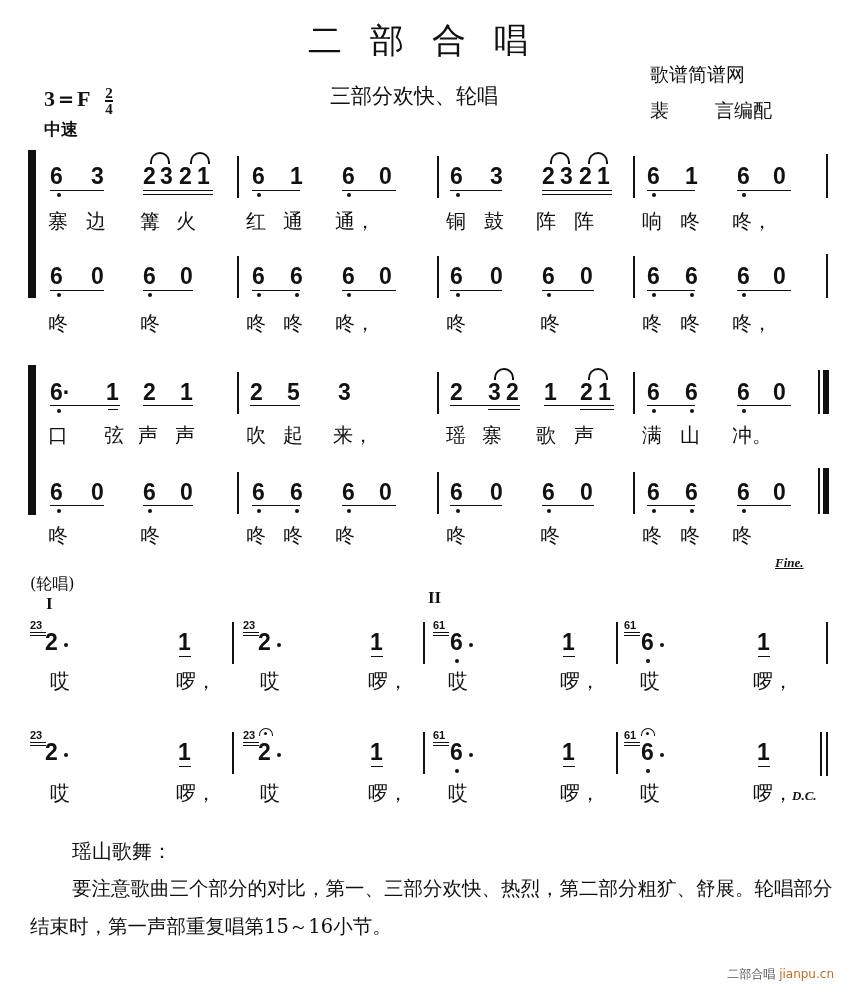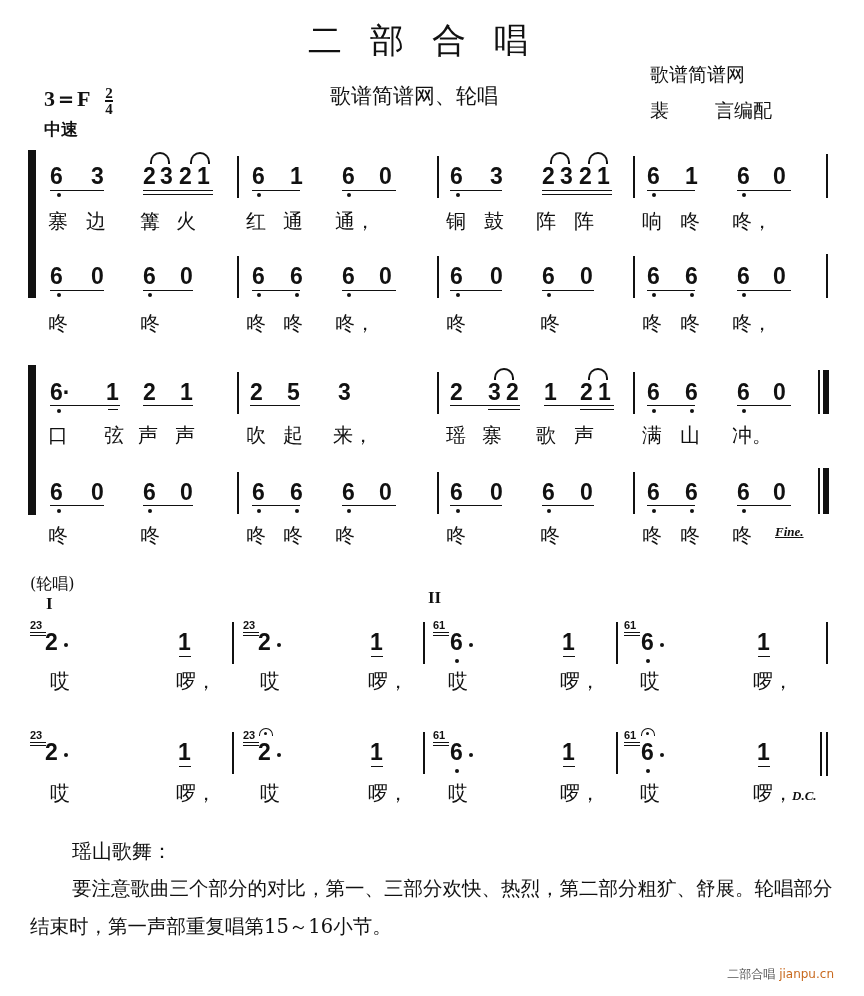--- a/index.html
+++ b/index.html
@@ -47,21 +47,21 @@
 
 <div class="abs title">二部合唱</div>
 <div class="abs key">
   <span>3＝F</span>
   <span class="frac">
     <span class="n">2</span>
     <span>4</span>
   </span>
 </div>
 <div class="abs tempo">中速</div>
-<div class="abs subtitle">歌谱简谱网、轮唱</div>
+<div class="abs subtitle">三部分欢快、轮唱</div>
 <div class="abs source">歌谱简谱网</div>
 <div class="abs arranger">
   <span>裴</span><span class="gap"></span><span>言编配</span>
 </div>
 
 <div class="abs bracket" style="left:28px; top:150px; height:148px;"></div>
 
 <div>
 
   <span class="abs note" style="left:50px; top:164px;">6</span>
@@ -294,21 +294,21 @@
   <span class="abs lyric" style="left:48px; top:522px;">咚</span>
   <span class="abs lyric" style="left:140px; top:522px;">咚</span>
   <span class="abs lyric" style="left:246px; top:522px;">咚</span>
   <span class="abs lyric" style="left:283px; top:522px;">咚</span>
   <span class="abs lyric" style="left:335px; top:522px;">咚</span>
   <span class="abs lyric" style="left:446px; top:522px;">咚</span>
   <span class="abs lyric" style="left:540px; top:522px;">咚</span>
   <span class="abs lyric" style="left:642px; top:522px;">咚</span>
   <span class="abs lyric" style="left:680px; top:522px;">咚</span>
   <span class="abs lyric" style="left:732px; top:522px;">咚</span>
-  <span class="abs fine" style="left:775px; top:524px;text-decoration:underline;">Fine.</span>
+  <span class="abs fine" style="left:775px; top:555px;text-decoration:underline;">Fine.</span>
 </div>
 
 <span class="abs label" style="left:30px; top:574px;">(轮唱)</span>
 <span class="abs roman" style="left:46px; top:594px;">I</span>
 <span class="abs roman" style="left:428px; top:588px;">II</span>
 
 <div>
   <span class="abs grace" style="left:30px; top:620px;">23</span>
   <div class="abs grace-ul" style="left:30px; top:632px; width:16px;"></div>
   <div class="abs grace-ul" style="left:30px; top:635px; width:16px;"></div>

